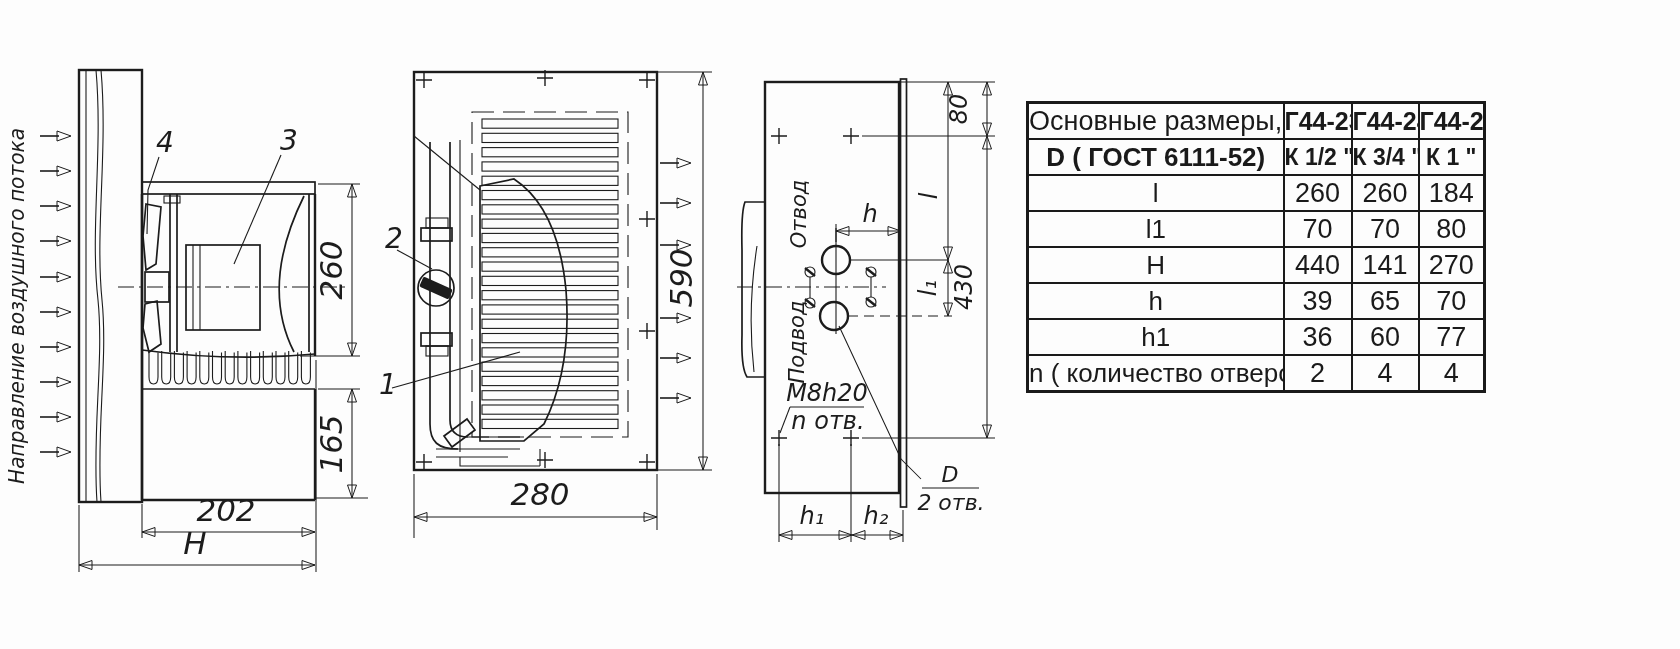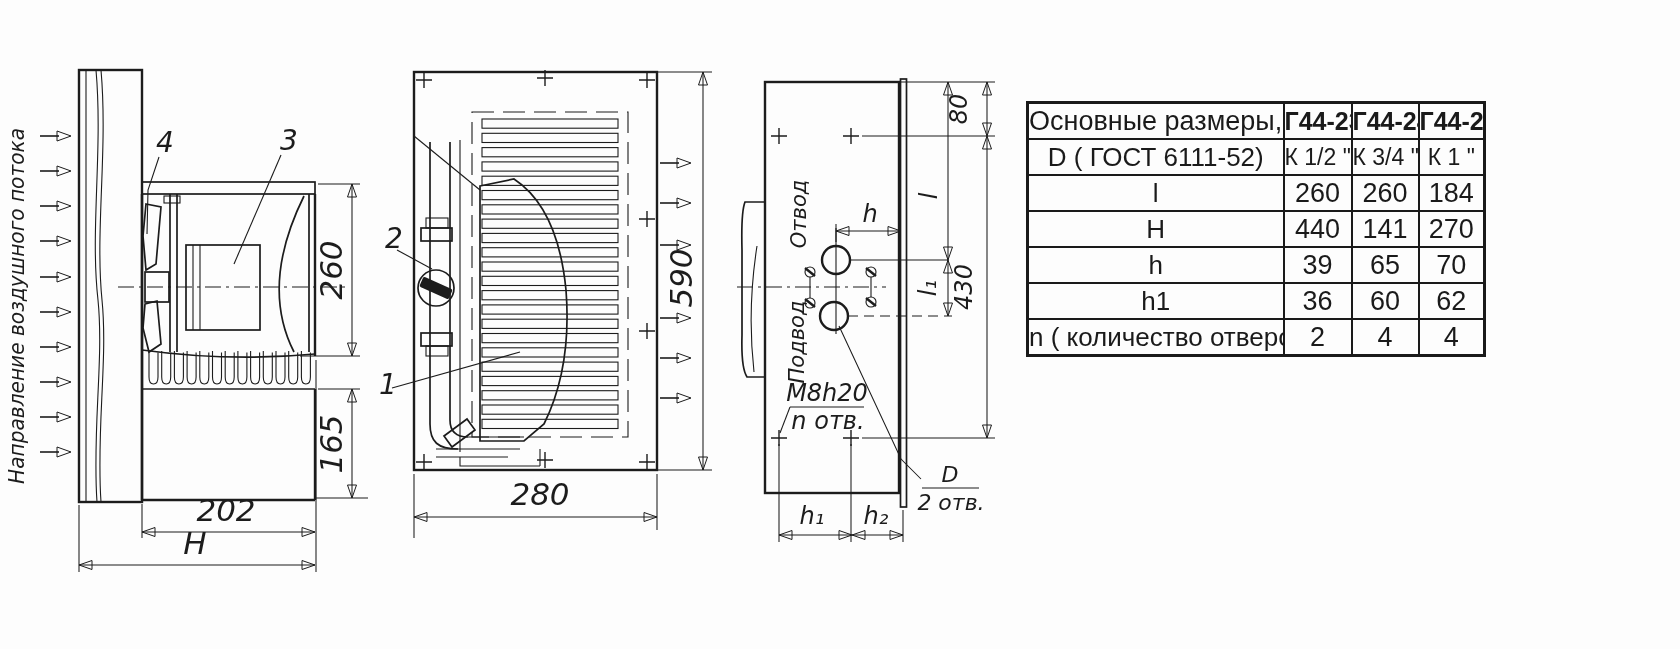--- a/index.html
+++ b/index.html
@@ -15,21 +15,21 @@
   svg text.d22{font-size:22px;} svg text.d21{font-size:21px;}
   svg .fil{fill:#1c1c1c;stroke:none;}
   
   .tbl{position:absolute;left:1026px;top:101px;width:457px;}
   .tbl table{border-collapse:collapse;table-layout:fixed;width:457px;color:#1a1a1a;}
   .tbl td,.tbl th{border:2px solid #1a1a1a;text-align:center;vertical-align:middle;
       padding:0;height:34px;font-size:27px;font-weight:normal;line-height:1;overflow:hidden;white-space:nowrap;}
   .tbl table{border:3px solid #1a1a1a;}
   .tbl th.mdl{font-weight:bold;font-size:25px;}
   .tbl th.nm{font-size:27px;}
-  .tbl tr.drow td{font-size:23px;}
+  .tbl tr.drow td{font-size:23px;font-weight:bold;}
   .tbl tr.drow td.lbl{font-size:26px;}
   .tbl td.lbl{font-size:26px;}
 </style>
 </head>
 <body>
 
 <div class="stage">
 
 <svg width="1010" height="649" viewBox="0 0 1010 649">
   <defs>
@@ -313,36 +313,42 @@
       <td>К 3/4 "</td>
       <td>К 1 "</td>
     </tr>
     <tr>
       <td class="lbl">l</td>
       <td>260</td>
       <td>260</td>
       <td>184</td>
     </tr>
     <tr>
+      <td class="lbl">l1</td>
+      <td>70</td>
+      <td>70</td>
+      <td>80</td>
+    </tr>
+    <tr>
       <td class="lbl">H</td>
       <td>440</td>
       <td>141</td>
       <td>270</td>
     </tr>
     <tr>
       <td class="lbl">h</td>
       <td>39</td>
       <td>65</td>
       <td>70</td>
     </tr>
     <tr>
       <td class="lbl">h1</td>
       <td>36</td>
       <td>60</td>
-      <td>62</td>
+      <td>77</td>
     </tr>
     <tr>
       <td class="lbl">n ( количество отверстий )</td>
       <td>2</td>
       <td>4</td>
       <td>4</td>
     </tr>
   </tbody>
       </table>
 </div>

